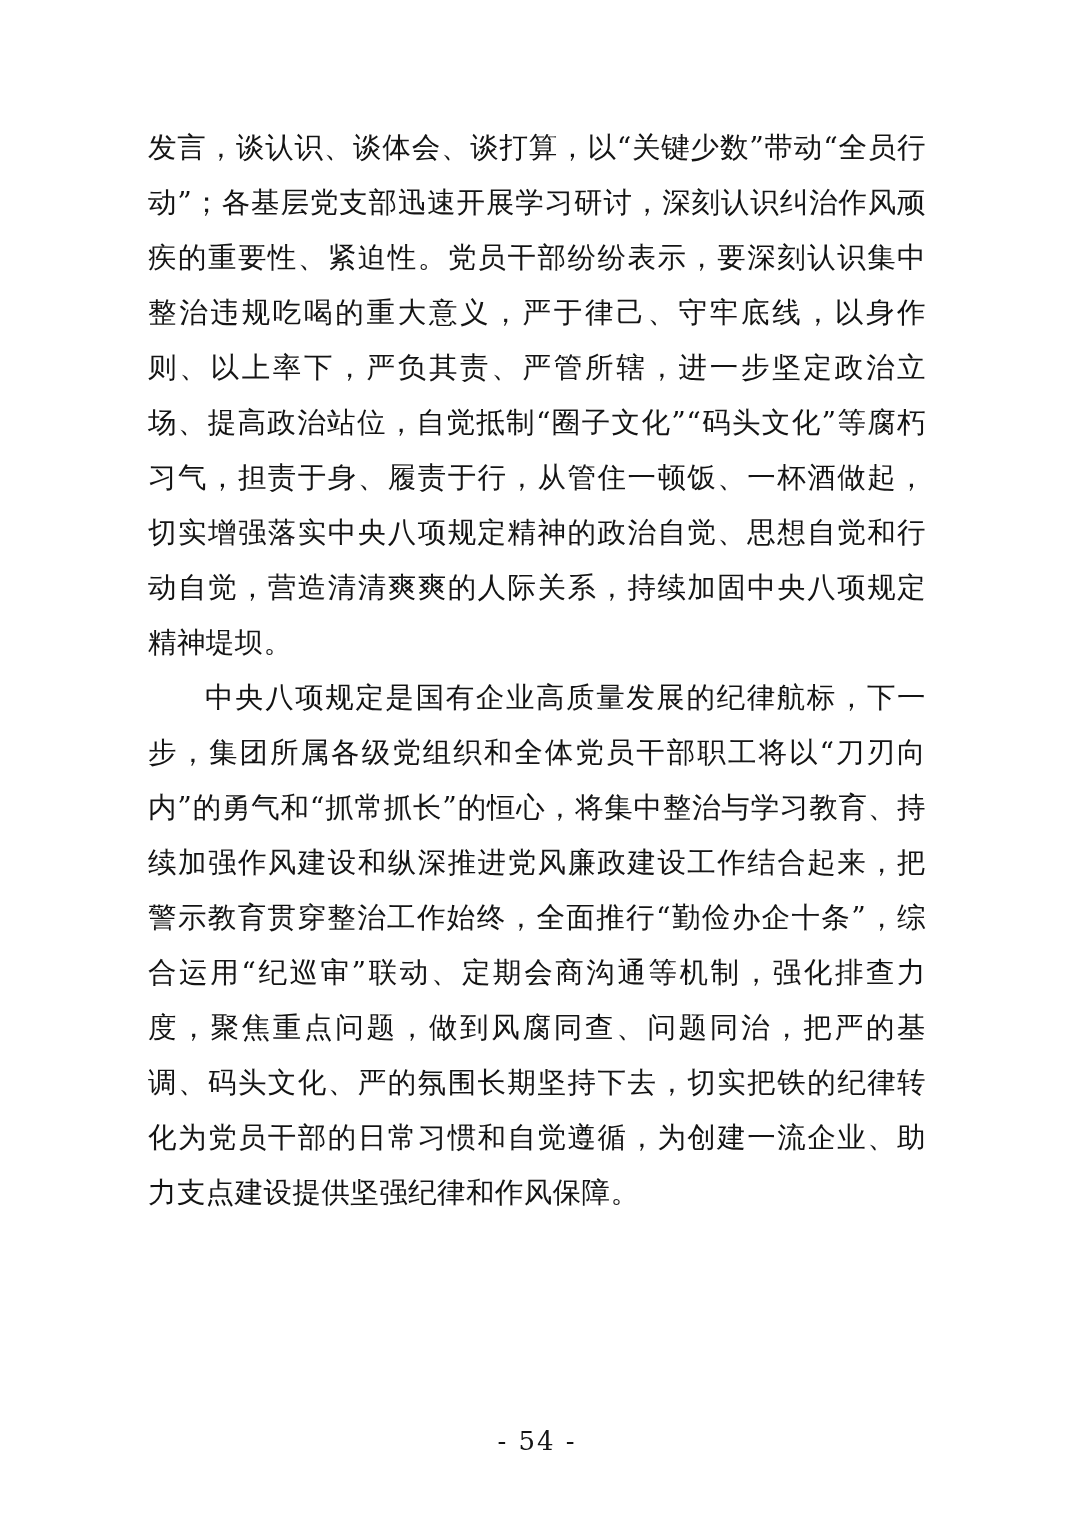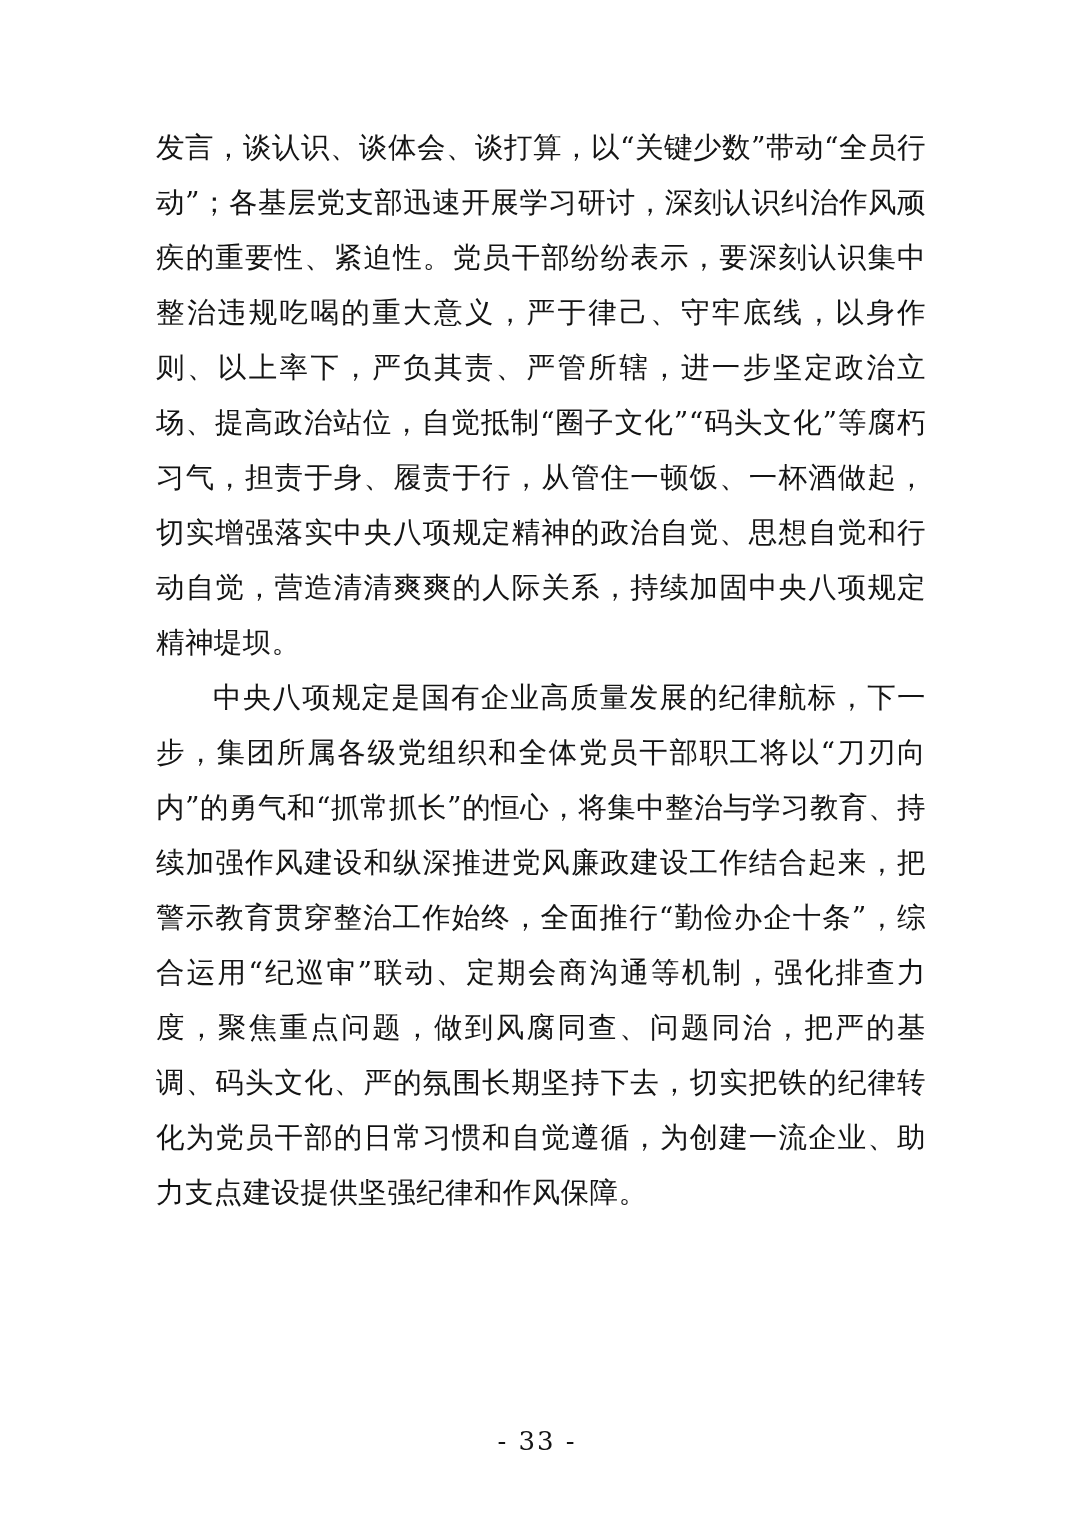--- a/index.html
+++ b/index.html
@@ -26,21 +26,21 @@
   }
   .body-text {
     font-size: 28.5px;
     line-height: 55px;
     text-align: justify;
     text-justify: inter-ideograph;
     letter-spacing: 0.4px;
     color: #141414;
   }
   .para {
-    margin: 0 0 0 8px;
+    margin: 0 0 0 0;
     text-indent: 2em;
   }
   .para.first {
     text-indent: 0;
   }
   .footer {
     position: absolute;
     left: 0;
     bottom: 64px;
     width: 100%;
@@ -52,14 +52,14 @@
   }
 </style>
 </head>
 <body>
 
 <div class="page">
   <div class="body-text">
     <p class="para first">发言，谈认识、谈体会、谈打算，以“关键少数”带动“全员行动”；各基层党支部迅速开展学习研讨，深刻认识纠治作风顽疾的重要性、紧迫性。党员干部纷纷表示，要深刻认识集中整治违规吃喝的重大意义，严于律己、守牢底线，以身作则、以上率下，严负其责、严管所辖，进一步坚定政治立场、提高政治站位，自觉抵制“圈子文化”“码头文化”等腐朽习气，担责于身、履责于行，从管住一顿饭、一杯酒做起，切实增强落实中央八项规定精神的政治自觉、思想自觉和行动自觉，营造清清爽爽的人际关系，持续加固中央八项规定精神堤坝。</p>
     <p class="para">中央八项规定是国有企业高质量发展的纪律航标，下一步，集团所属各级党组织和全体党员干部职工将以“刀刃向内”的勇气和“抓常抓长”的恒心，将集中整治与学习教育、持续加强作风建设和纵深推进党风廉政建设工作结合起来，把警示教育贯穿整治工作始终，全面推行“勤俭办企十条”，综合运用“纪巡审”联动、定期会商沟通等机制，强化排查力度，聚焦重点问题，做到风腐同查、问题同治，把严的基调、码头文化、严的氛围长期坚持下去，切实把铁的纪律转化为党员干部的日常习惯和自觉遵循，为创建一流企业、助力支点建设提供坚强纪律和作风保障。</p>
   </div>
-  <div class="footer">- 33 -</div>
+  <div class="footer">- 54 -</div>
 </div>
 
 </body></html>

